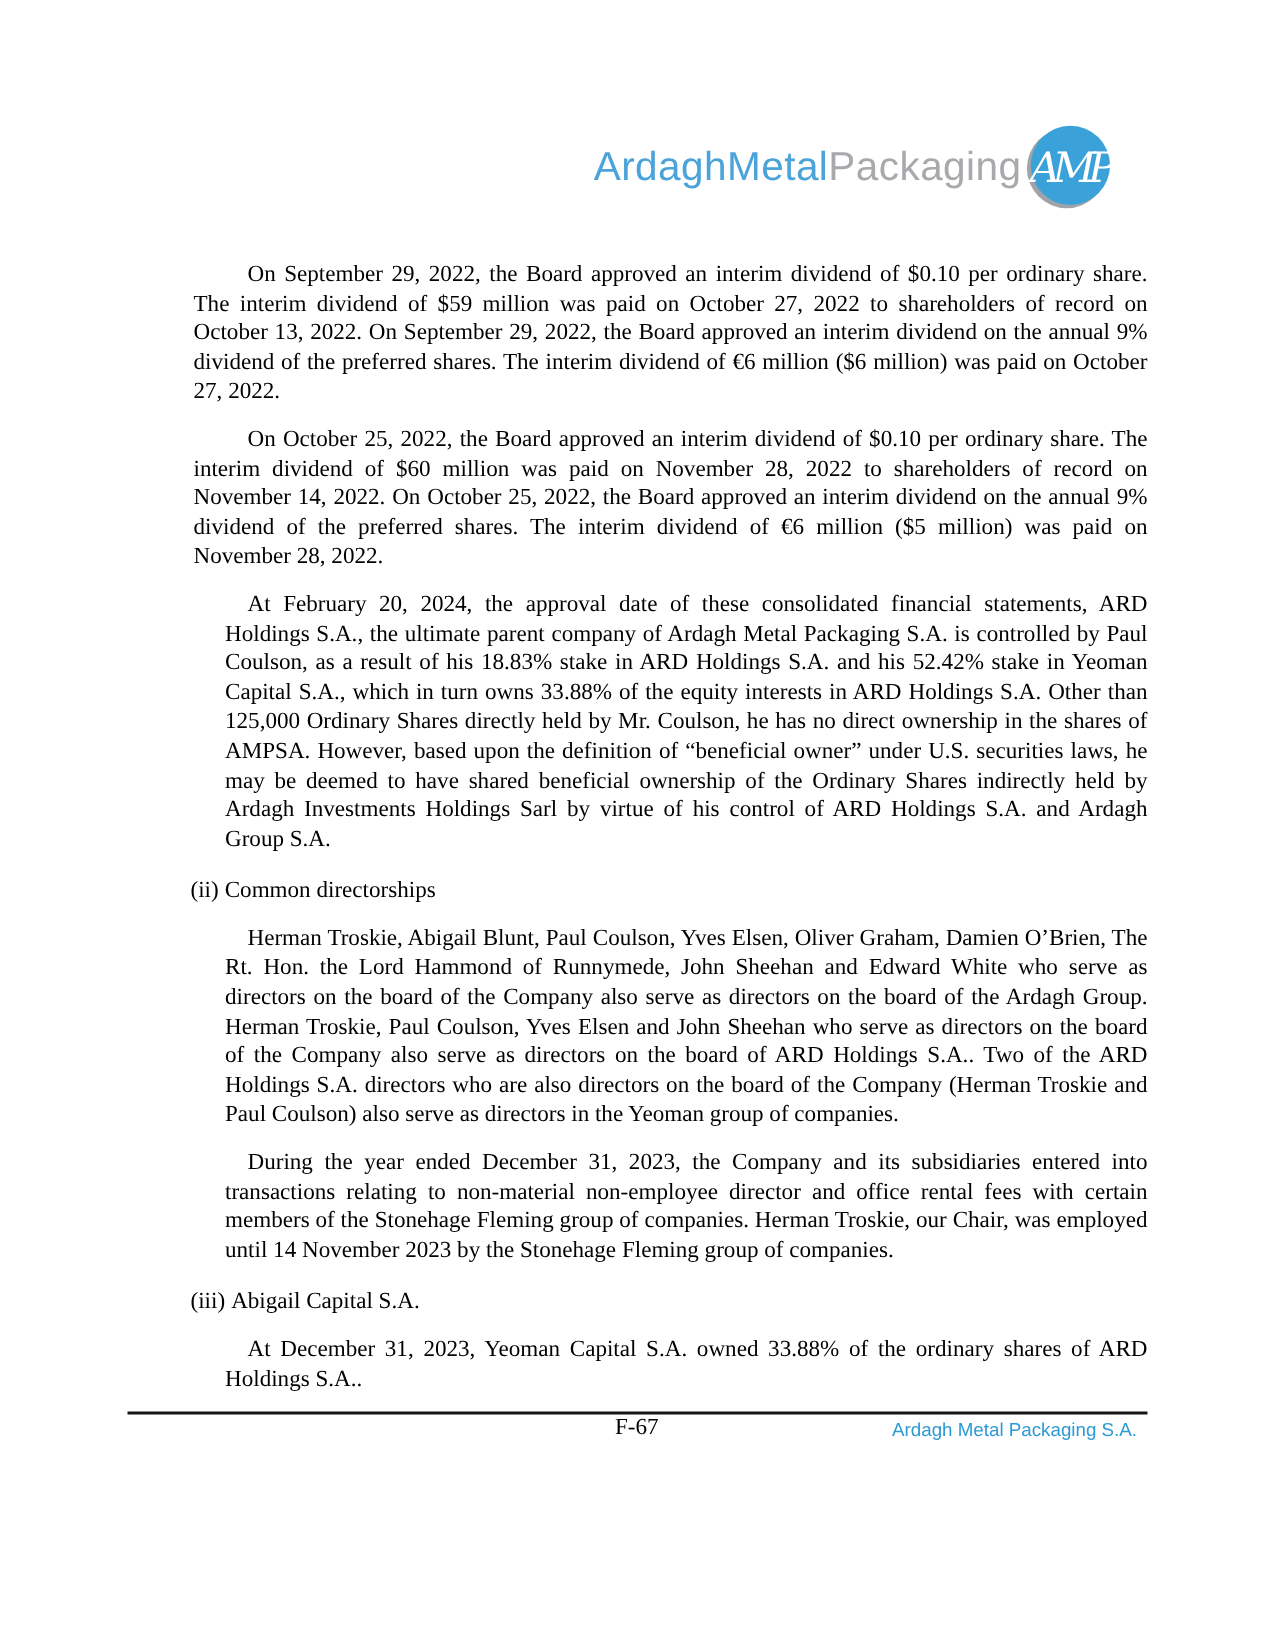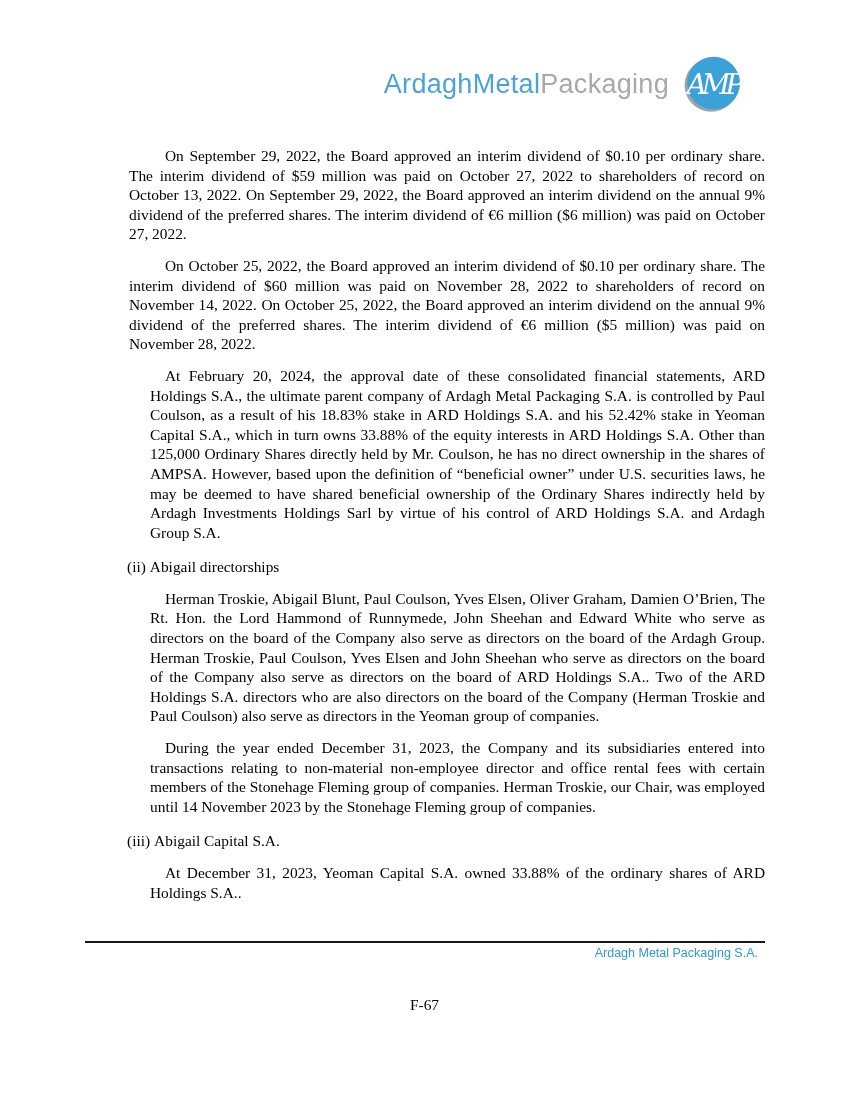--- a/index.html
+++ b/index.html
@@ -7,21 +7,21 @@
     width: 849px; height: 1100px;
     position: relative; overflow: hidden;
     font-family: "Liberation Serif", serif;
     color: #000000;
   }
   .page { position: absolute; inset: 0; background: #ffffff; }
 
   
   .logo-row {
     display: flex; justify-content: flex-end; align-items: center;
-    padding: 55px 107px 0 0; gap: 15px;
+    padding: 82px 107px 0 0; gap: 3px;
   }
   .brand {
     font-family: "Liberation Sans", sans-serif;
     font-size: 27px; letter-spacing: 0.3px; white-space: nowrap;
     line-height: 1;
   }
   .brand-primary { color: #4ba3da; }
   .brand-secondary { color: #a7a9ac; }
   .badge svg { display: block; }
 
@@ -42,21 +42,21 @@
     position: absolute; left: 85px; width: 680px; top: 941px;
     border-top: 2px solid #161616; height: 0;
   }
   .footer-company {
     position: absolute; top: 946px; left: 78px; width: 680px;
     text-align: right;
     font-family: "Liberation Sans", sans-serif;
     font-size: 12.5px; color: #2e9ad4;
   }
   .page-number {
-    position: absolute; top: 996px; left: 0; width: 100%;
+    position: absolute; top: 943px; left: 0; width: 100%;
     text-align: center; font-size: 15.4px;
   }
 </style>
 </head>
 <body>
 
 <div class="page">
 
   <header class="logo-row">
     <span class="brand">
@@ -75,21 +75,21 @@
 
     <p class="para para-top">On September 29, 2022, the Board approved an interim dividend of $0.10 per ordinary share. The interim dividend of $59 million was paid on October 27, 2022 to shareholders of record on October 13, 2022. On September 29, 2022, the Board approved an interim dividend on the annual 9% dividend of the preferred shares. The interim dividend of €6 million ($6 million) was paid on October 27, 2022.</p>
 
     <p class="para para-top">On October 25, 2022, the Board approved an interim dividend of $0.10 per ordinary share. The interim dividend of $60 million was paid on November 28, 2022 to shareholders of record on November 14, 2022. On October 25, 2022, the Board approved an interim dividend on the annual 9% dividend of the preferred shares. The interim dividend of €6 million ($5 million) was paid on November 28, 2022.</p>
 
 
 
     <p class="para sub-para">At February 20, 2024, the approval date of these consolidated financial statements, ARD Holdings S.A., the ultimate parent company of Ardagh Metal Packaging S.A. is controlled by Paul Coulson, as a result of his 18.83% stake in ARD Holdings S.A. and his 52.42% stake in Yeoman Capital S.A., which in turn owns 33.88% of the equity interests in ARD Holdings S.A. Other than 125,000 Ordinary Shares directly held by Mr. Coulson, he has no direct ownership in the shares of AMPSA. However, based upon the definition of “beneficial owner” under U.S. securities laws, he may be deemed to have shared beneficial ownership of the Ordinary Shares indirectly held by Ardagh Investments Holdings Sarl by virtue of his control of ARD Holdings S.A. and Ardagh Group S.A.</p>
 
     <p class="sub-heading">
-      <span class="sub-label">(ii)</span><span>Abigail directorships</span>
+      <span class="sub-label">(ii)</span><span>Common directorships</span>
     </p>
 
     <p class="para sub-para">Herman Troskie, Abigail Blunt, Paul Coulson, Yves Elsen, Oliver Graham, Damien O’Brien, The Rt. Hon. the Lord Hammond of Runnymede, John Sheehan and Edward White who serve as directors on the board of the Company also serve as directors on the board of the Ardagh Group. Herman Troskie, Paul Coulson, Yves Elsen and John Sheehan who serve as directors on the board of the Company also serve as directors on the board of ARD Holdings S.A.. Two of the ARD Holdings S.A. directors who are also directors on the board of the Company (Herman Troskie and Paul Coulson) also serve as directors in the Yeoman group of companies.</p>
 
     <p class="para sub-para">During the year ended December 31, 2023, the Company and its subsidiaries entered into transactions relating to non-material non-employee director and office rental fees with certain members of the Stonehage Fleming group of companies. Herman Troskie, our Chair, was employed until 14 November 2023 by the Stonehage Fleming group of companies.</p>
 
     <p class="sub-heading">
       <span class="sub-label">(iii)</span><span>Abigail Capital S.A.</span>
     </p>
 

